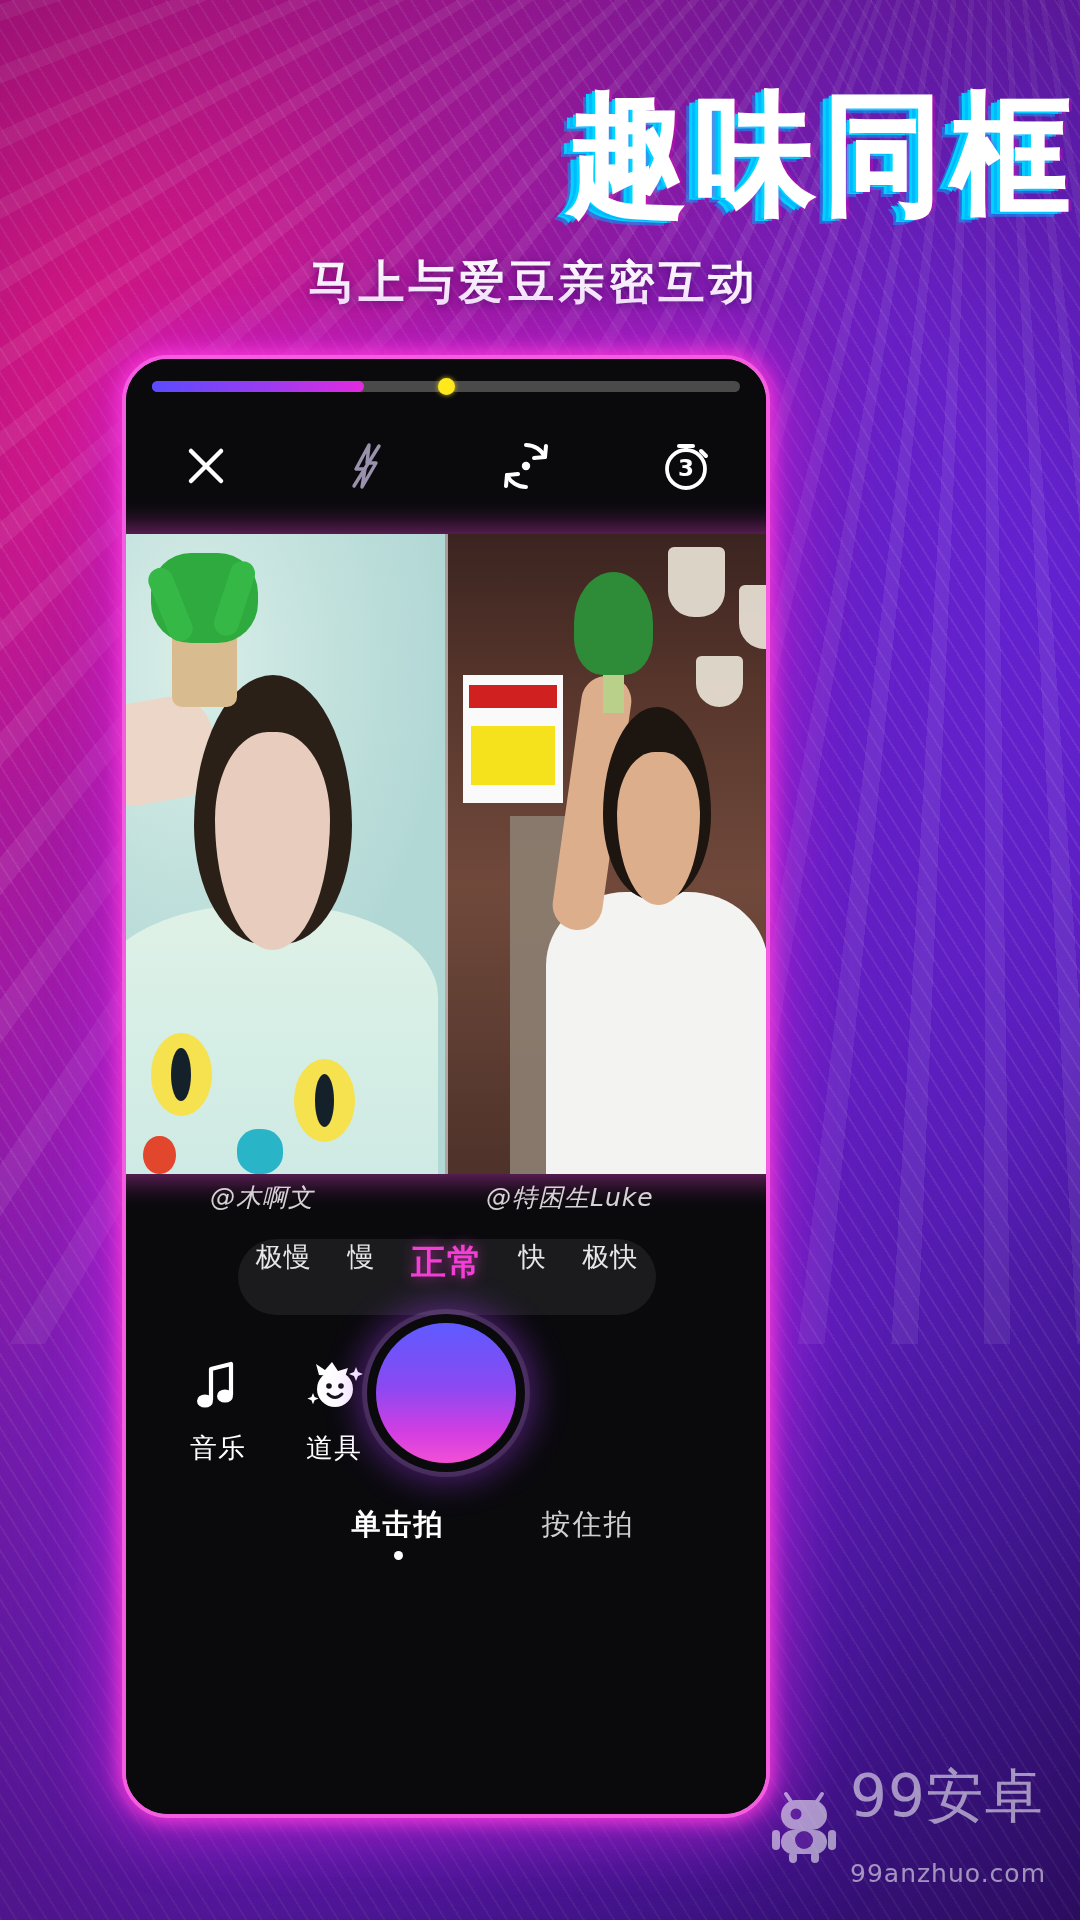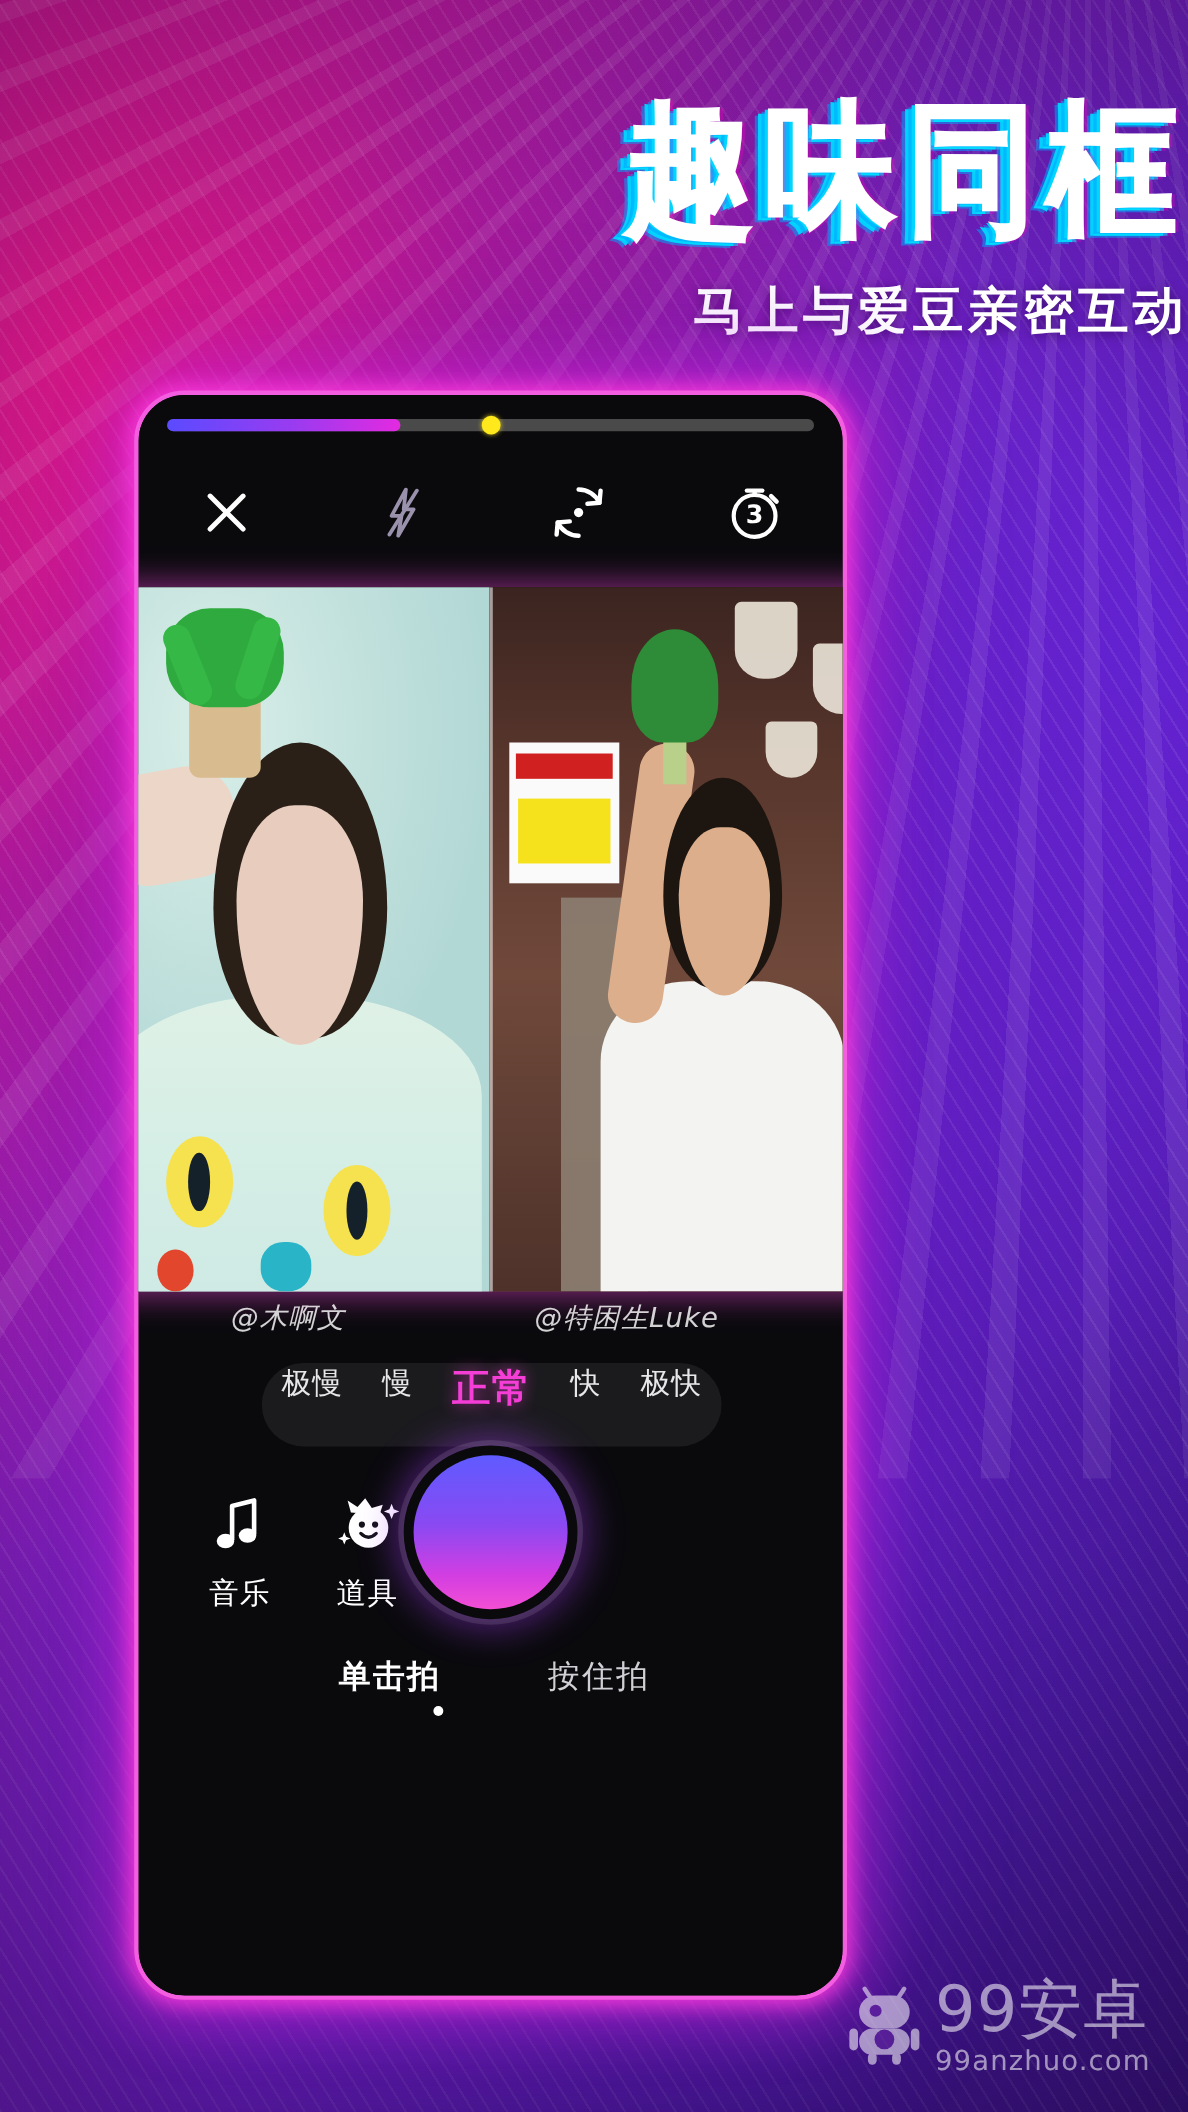--- a/index.html
+++ b/index.html
@@ -36,21 +36,21 @@
       -7px 2px 0 rgba(0,160,255,.55),
       4px 0 0 rgba(255,0,190,.30);
     transform:scaleY(1.12);
   }
   .headline::after{
     content:attr(data-ghost);position:absolute;left:-6px;top:3px;
     color:rgba(0,225,255,.55);z-index:-1;
     -webkit-text-stroke:0;
   }
   .subline{
-    position:absolute;left:0;right:0;top:252px;text-align:right;
+    position:absolute;left:0;right:13px;top:252px;text-align:center;
     color:#ffffff;font-size:46px;font-weight:700;letter-spacing:4px;
     font-family:Liberation Mono, monospace;
     text-shadow:0 2px 10px rgba(40,0,70,.6);
   }
   
   .phone{
     position:absolute;left:122px;top:355px;width:640px;height:1455px;
     border-radius:46px;
     background:#0b0a0e;
     border:4px solid #f35ee0;
@@ -142,29 +142,29 @@
     box-shadow:0 0 22px rgba(239,54,207,.75);}
   
   .shutter{position:absolute;left:241px;top:955px;width:158px;height:158px;border-radius:50%;
     background:#0a0a0d;
     box-shadow:0 0 0 5px rgba(255,255,255,.10), 0 0 34px 8px rgba(170,60,255,.45);
     display:flex;align-items:center;justify-content:center;}
   .shutter-in{width:140px;height:140px;border-radius:50%;
     background:linear-gradient(180deg,#5f5bff 0%,#8a49f2 45%,#d23ee2 78%,#f34fd4 100%);}
   
   .modes{position:absolute;left:0;right:0;top:1146px;height:74px;}
-  .mode{position:absolute;top:0;text-align:left;color:#cfcfd4;font-size:29px;letter-spacing:2px;
+  .mode{position:absolute;top:0;text-align:center;color:#cfcfd4;font-size:29px;letter-spacing:2px;
     font-family:"DejaVu Sans","Liberation Sans",sans-serif;}
   .mode.active{color:#ffffff;font-weight:700;}
   .mode-tap{left:182px;width:180px;}
   .mode-hold{left:372px;width:180px;}
   .mode-dot{position:absolute;left:268px;top:46px;width:9px;height:9px;border-radius:50%;background:#fff;}
   
   .watermark{position:absolute;right:34px;bottom:34px;display:flex;align-items:center;gap:14px;opacity:.55;}
-  .wm-text{display:flex;flex-direction:column;line-height:1;}
+  .wm-text{display:flex;flex-direction:column;line-height:1;gap:30px;}
   .wm-top{color:#ffffff;font-size:58px;font-weight:400;letter-spacing:1px;
     font-family:"DejaVu Sans","Liberation Sans",sans-serif;}
   .wm-bot{color:#ffffff;font-size:25px;letter-spacing:1px;margin-top:6px;
     font-family:"DejaVu Sans","Liberation Sans",sans-serif;}
 </style>
 </head>
 <body>
 
 <div class="bg"></div>
 <div class="bg-rays"></div>

